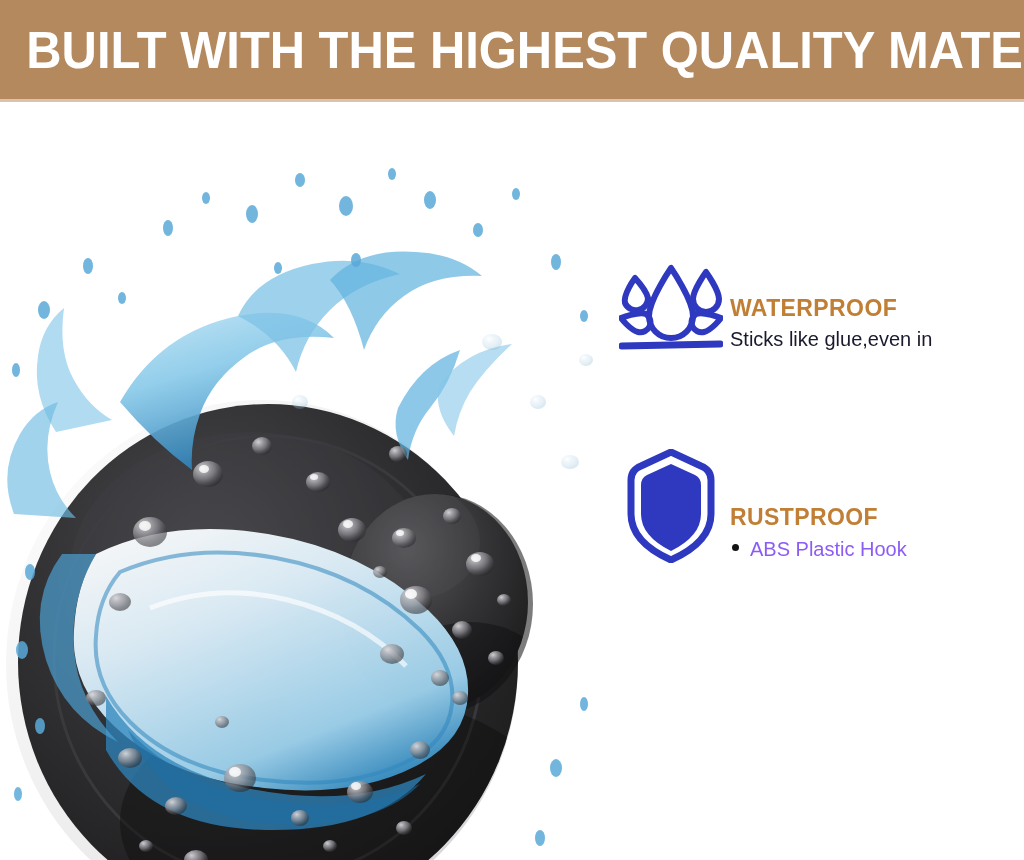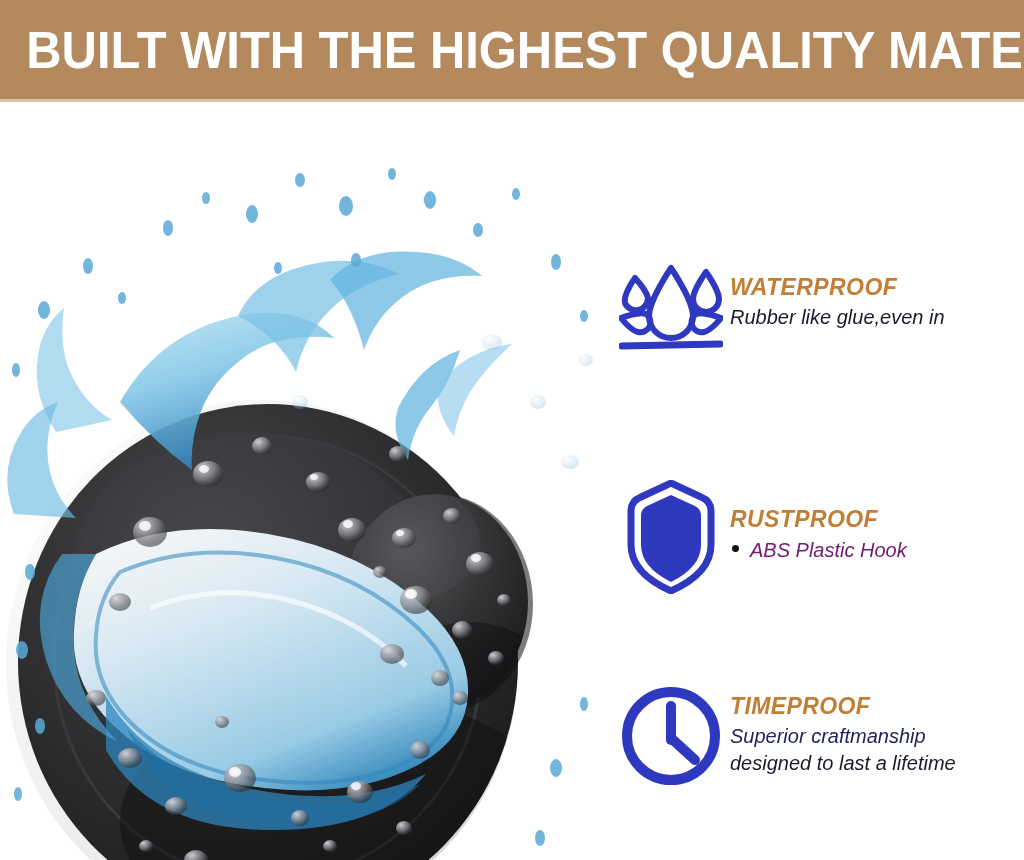--- a/index.html
+++ b/index.html
@@ -36,24 +36,24 @@
     position:absolute; left:0; top:102px; width:612px; height:758px;
     overflow:hidden; background:#ffffff;
   }
   #product svg { position:absolute; left:0; top:0; }
   
   #features {
     position:absolute; left:612px; top:102px; width:412px; height:758px;
   }
   .feature {
     position:absolute; left:0; width:412px;
-    display:flex; align-items:center;font-style:italic;
+    display:flex; align-items:flex-end;
   }
   #feature-waterproof { top:150px; }
-  #feature-rustproof  { top:374px; }
+  #feature-rustproof  { top:343px; }
   #feature-timeproof  { top:578px; }
   .feature-icon {
     width:118px; flex:0 0 118px;
     display:flex; justify-content:center; align-items:flex-start;
     padding-top:4px;
   }
   .feature-body { padding-top:2px; }
   .feature-title {
     color:#c07f35;
     font-size:23px;
@@ -64,21 +64,21 @@
   }
   .feature-text {
     color:#1a1a2e;
     font-size:20px;
     line-height:1.32;
     white-space:nowrap;
   }
   .feature-text .line2 { color:#23235c; }
   .bullets { list-style:none; }
   .bullets li {
-    color:#701a75;
+    color:#8b5cf6;
     font-size:20px;
     line-height:1.42;
     white-space:nowrap;
     position:relative;
     padding-left:20px;
   }
   .bullets li::before {
     content:"";
     position:absolute; left:2px; top:9px;
     width:7px; height:7px; border-radius:50%;
@@ -284,50 +284,34 @@
 
           <path d="M102 62 C102 62 84 55 77 58 a10 10 0 0 0 8 18 C93 74 102 62 102 62 Z"></path>
 
           <path d="M3 90 L101 88" stroke-width="7"></path>
         </g>
       </svg>
     </div>
     <div class="feature-body">
       <div class="feature-title">WATERPROOF</div>
       <div class="feature-text">
-        <div>Rubber like glue,even in</div>
+        <div>Sticks like glue,even in</div>
       </div>
     </div>
   </div>
 
   <div class="feature" id="feature-rustproof">
     <div class="feature-icon">
       <svg width="96" height="114" viewBox="0 0 96 114">
         <path d="M48 3 L78 17 q10 4 10 14 l0 34 q0 28 -40 46 q-40 -18 -40 -46 l0 -34 q0 -10 10 -14 Z" fill="none" stroke="#2f39bf" stroke-width="7" stroke-linejoin="round"></path>
         <path d="M48 15 L72 26 q6 3 6 10 l0 29 q0 22 -30 37 q-30 -15 -30 -37 l0 -29 q0 -7 6 -10 Z" fill="#2f39bf"></path>
       </svg>
     </div>
     <div class="feature-body">
       <div class="feature-title">RUSTPROOF</div>
       <ul class="bullets">
         <li>ABS Plastic Hook</li>
       </ul>
     </div>
   </div>
 
-  <div class="feature" id="feature-timeproof">
-    <div class="feature-icon">
-      <svg width="104" height="104" viewBox="0 0 104 104">
-        <circle cx="52" cy="52" r="44" fill="none" stroke="#2f39bf" stroke-width="10"></circle>
-        <path d="M52 22 L52 56" stroke="#2f39bf" stroke-width="10" stroke-linecap="round" fill="none"></path>
-        <path d="M52 54 L76 76" stroke="#2f39bf" stroke-width="10" stroke-linecap="round" fill="none"></path>
-      </svg>
-    </div>
-    <div class="feature-body">
-      <div class="feature-title">TIMEPROOF</div>
-      <div class="feature-text">
-        <div class="line2">Superior craftmanship</div>
-        <div>designed to last a lifetime</div>
-      </div>
-    </div>
-  </div>
 
 </div>
 
 </body></html>

